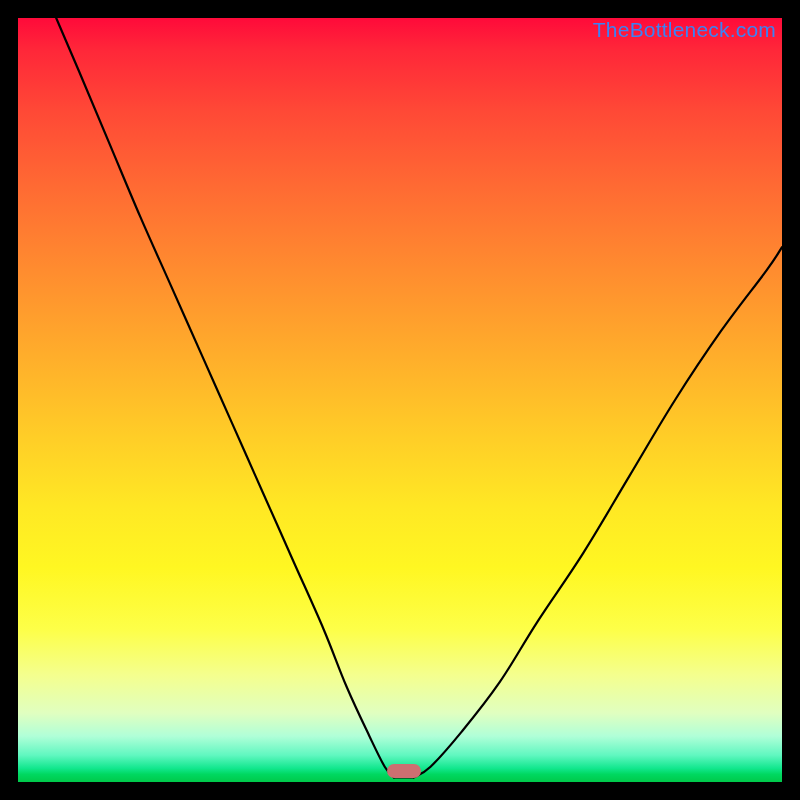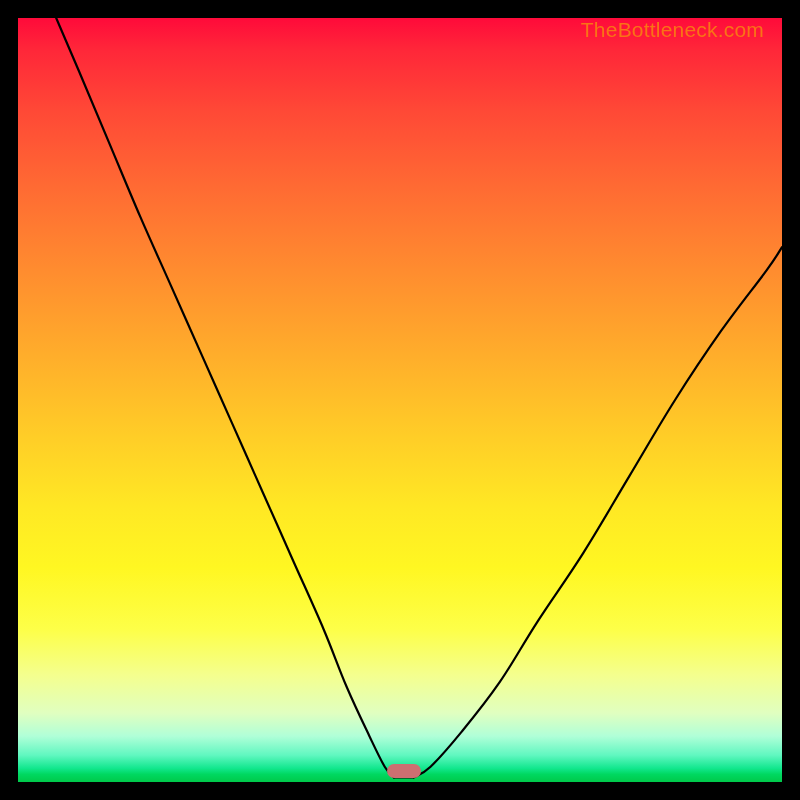--- a/index.html
+++ b/index.html
@@ -49,22 +49,22 @@
       #00c94a 100%
     );
   }
   .overlay {
     position: absolute;
     inset: 0;
   }
   .watermark {
     position: absolute;
     top: 0px;
-    right: 18px;
-    color: #f97316;
+    right: 6px;
+    color: #3b82f6;
     font-size: 21px;
     font-weight: 500;
     letter-spacing: 0.2px;
   }
   .marker {
     position: absolute;
     width: 34px;
     height: 14px;
     border-radius: 7px;
     background: #cc6f71;

